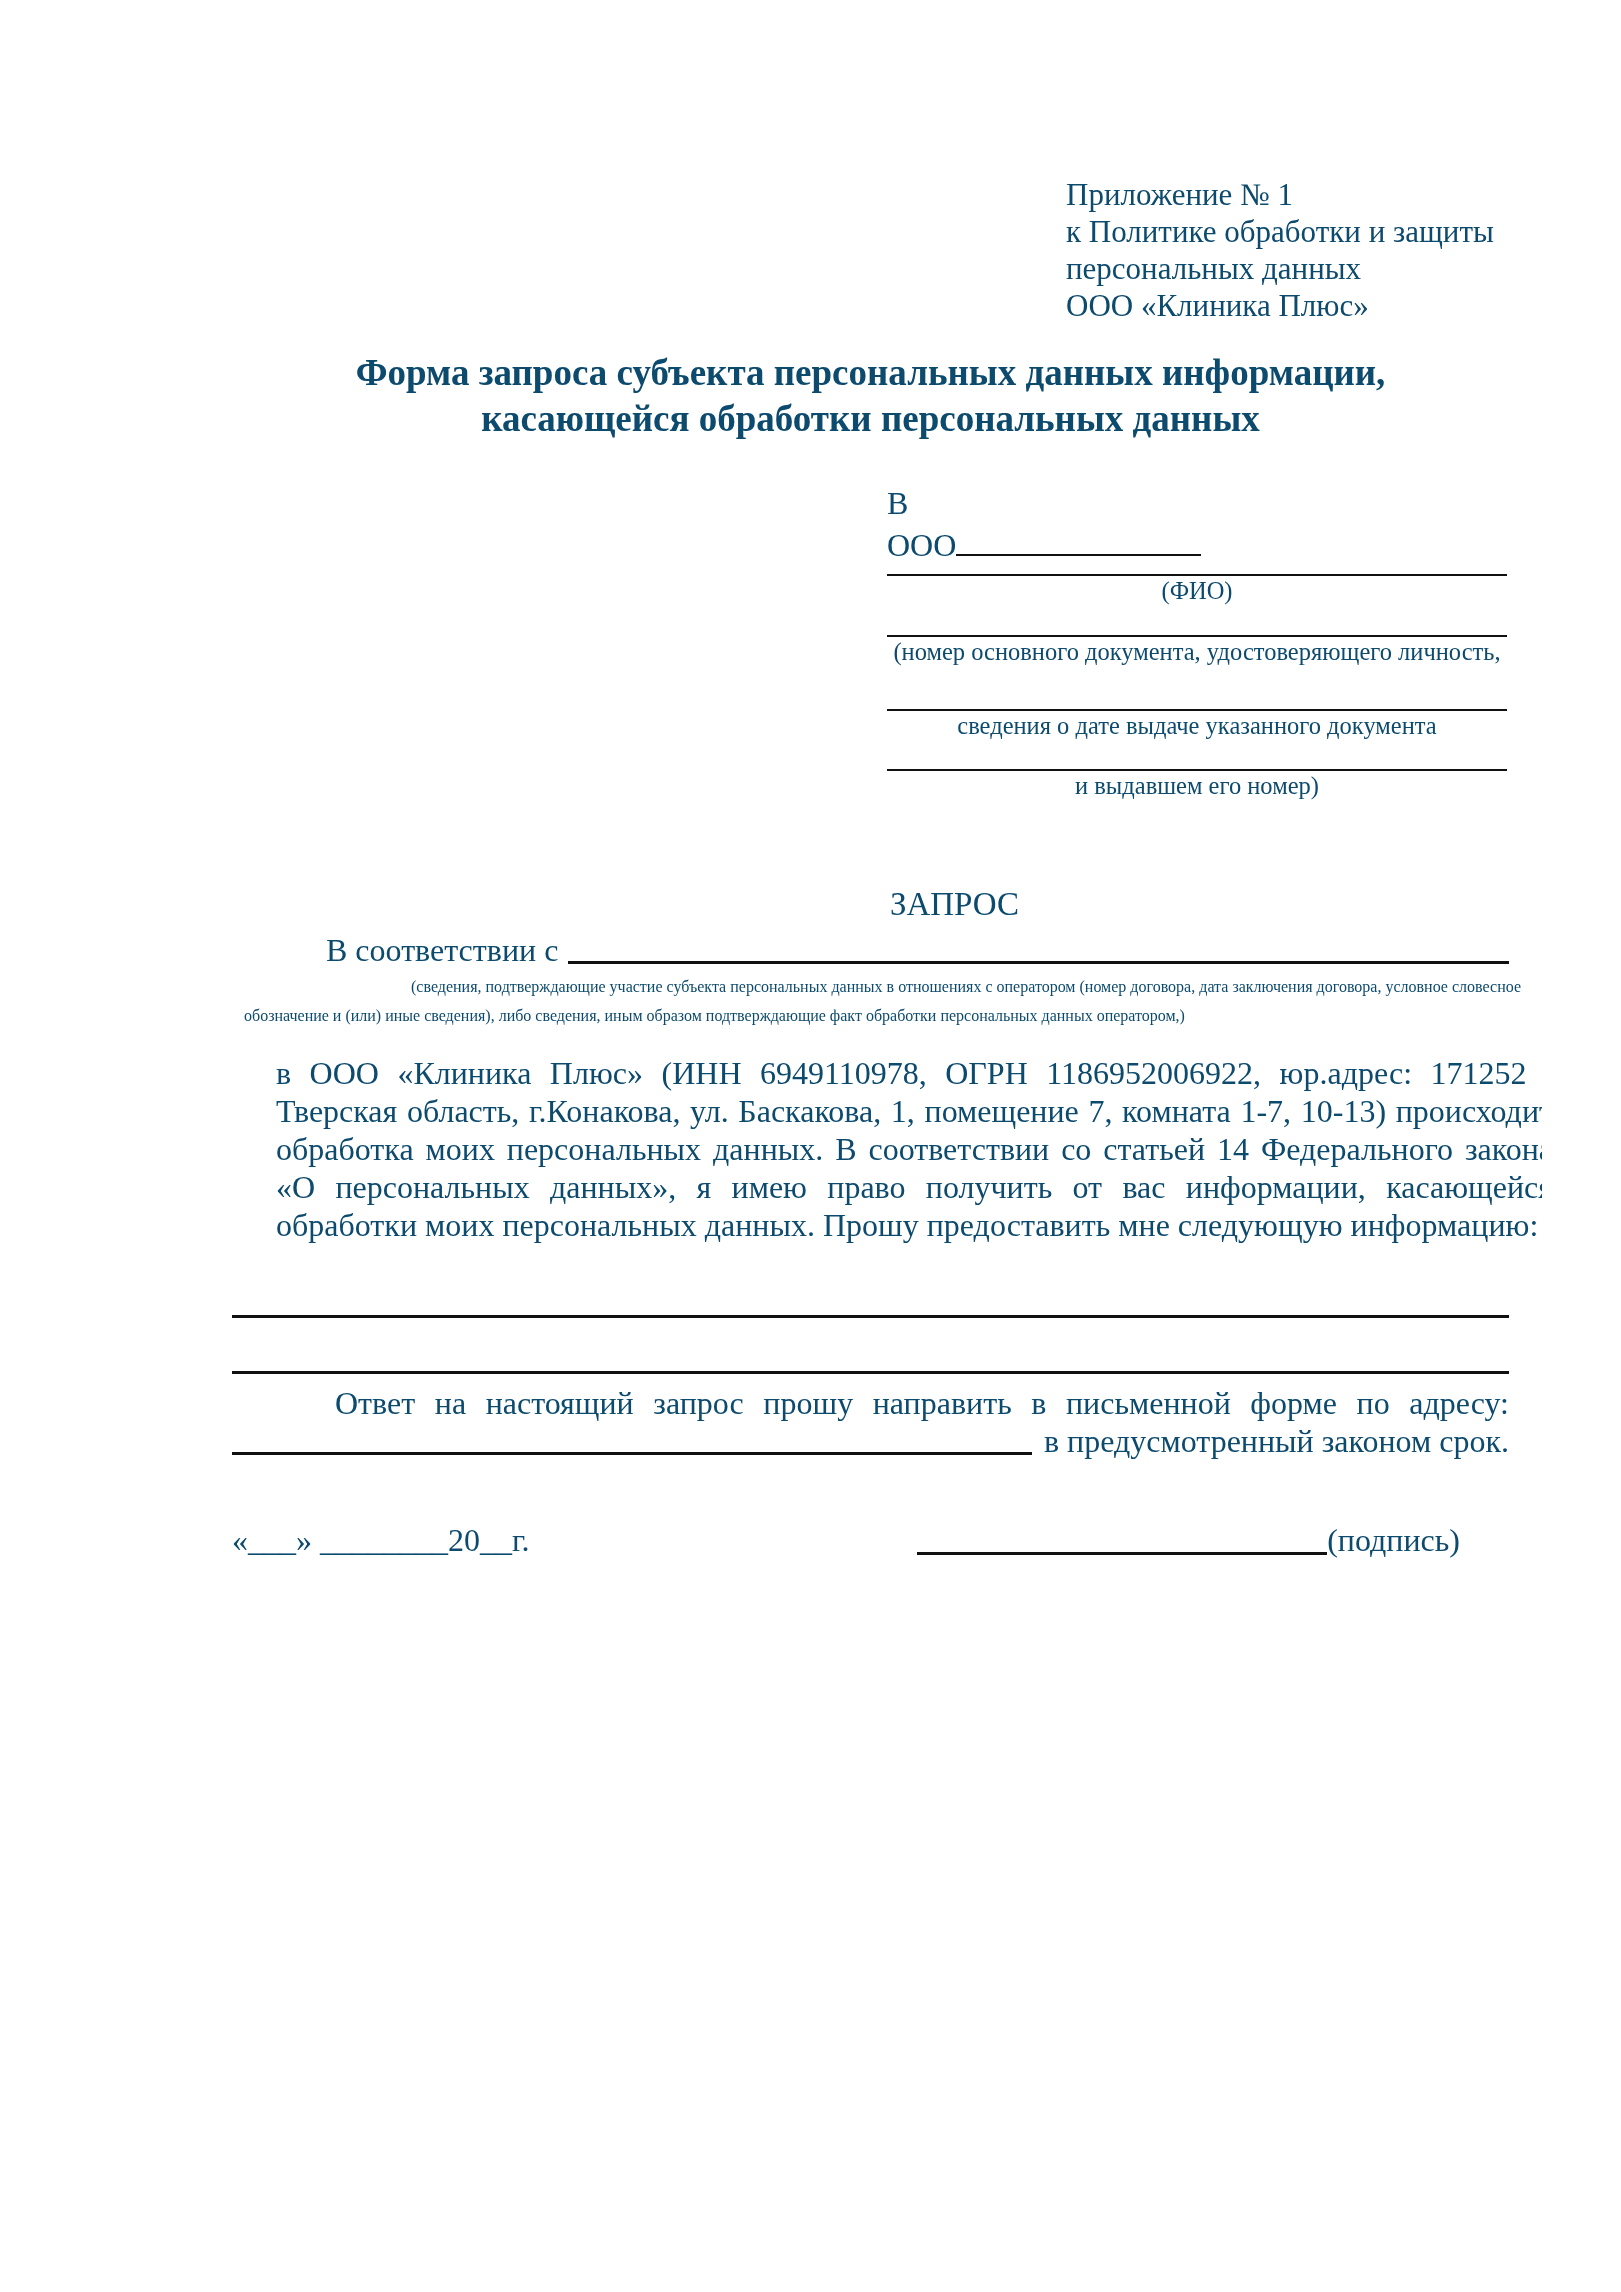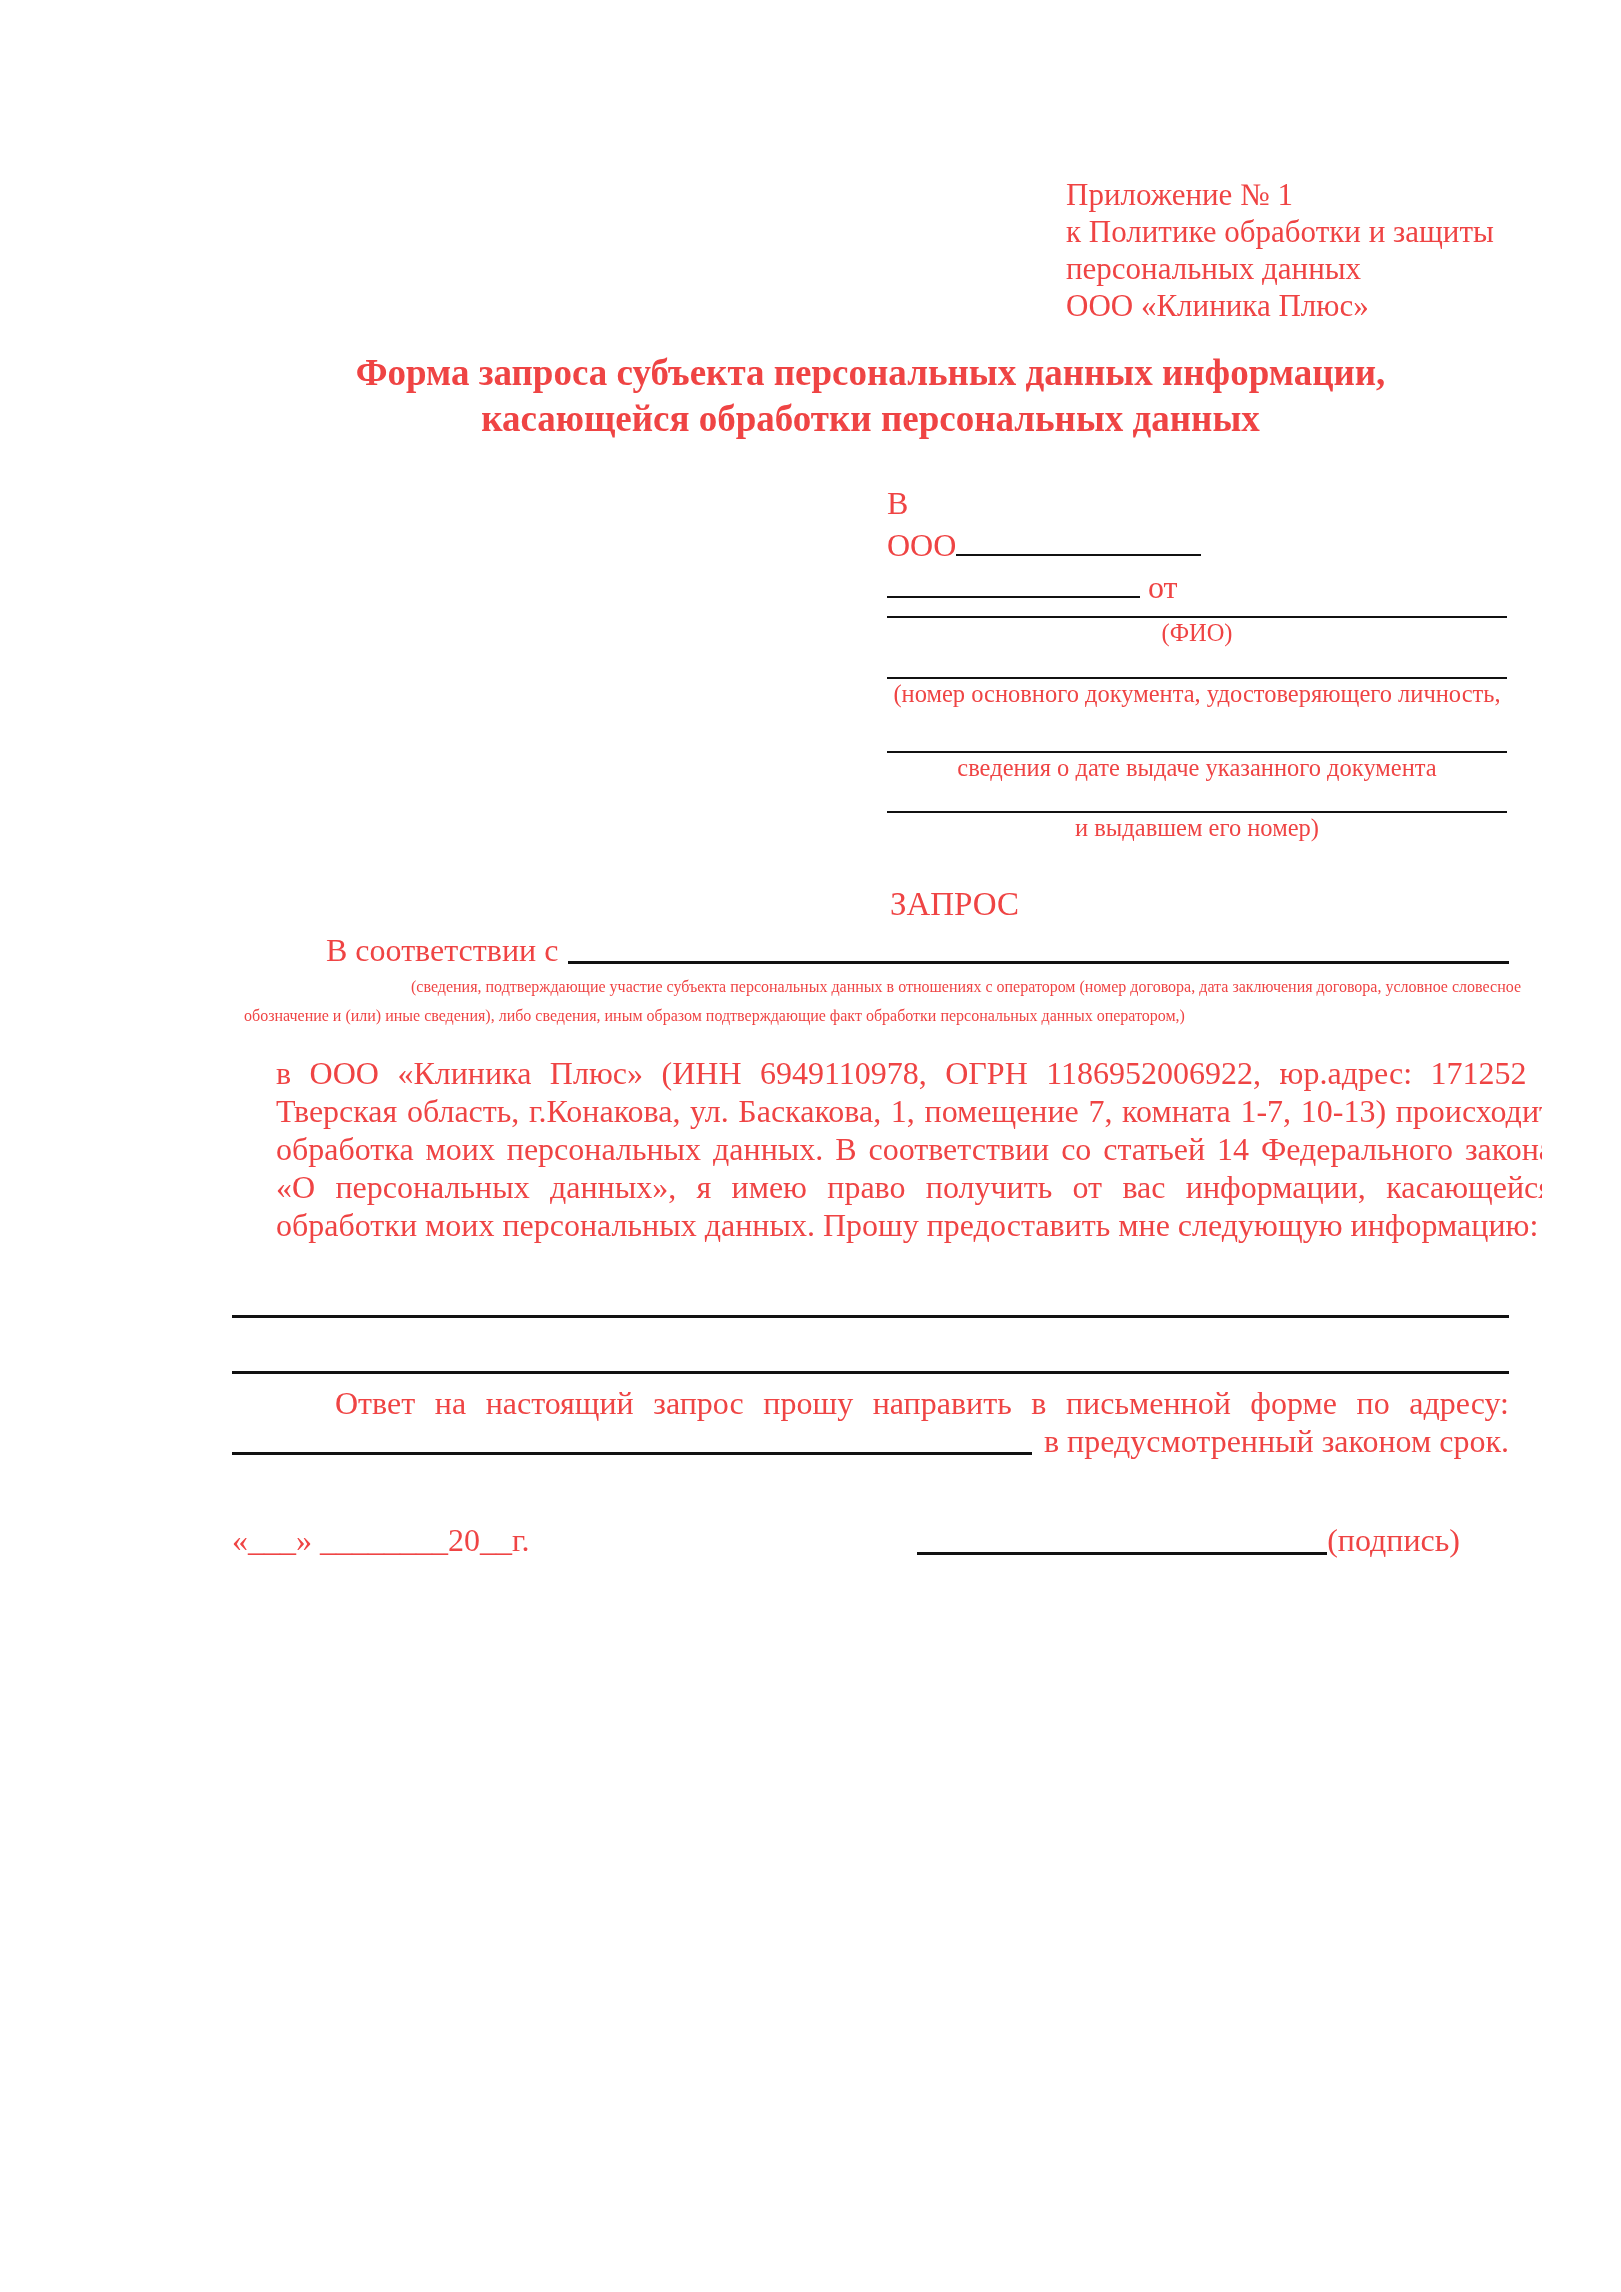--- a/index.html
+++ b/index.html
@@ -1,21 +1,21 @@
 <!DOCTYPE html>
 <html><head>
 <meta charset="utf-8">
 <style>
   html, body { margin: 0; padding: 0; background: #ffffff; }
   .page {
     position: relative;
     width: 1542px;
     height: 2293px;
     background: #ffffff;
-    color: #ef4444;
+    color: #0c4a6e;
     font-family: "Liberation Serif", "DejaVu Serif", serif;
     overflow: hidden;
   }
   .abs { position: absolute; }
 
   
   .header-note { left: 1066px; top: 176px; font-size: 31px; line-height: 37px; }
 
   
   .title { left: 232px; top: 350px; width: 1277px; text-align: center;
@@ -82,21 +82,20 @@
   </div>
 
   <div class="abs title">
     <div>Форма запроса субъекта персональных данных информации,</div>
     <div>касающейся обработки персональных данных</div>
   </div>
 
   <div class="abs addressee">
     <div class="a-row">В</div>
     <div class="a-row"><span>ООО</span><span class="uline w250"></span></div>
-    <div class="a-row"><span class="uline w258"></span> <span>от</span></div>
     <div class="rule h8"></div>
     <div class="cap">(ФИО)</div>
     <div class="rule h31"></div>
     <div class="cap">(номер основного документа, удостоверяющего личность,</div>
     <div class="rule h44"></div>
     <div class="cap">сведения о дате выдаче указанного документа</div>
     <div class="rule h30"></div>
     <div class="cap">и выдавшем его номер)</div>
   </div>
 

